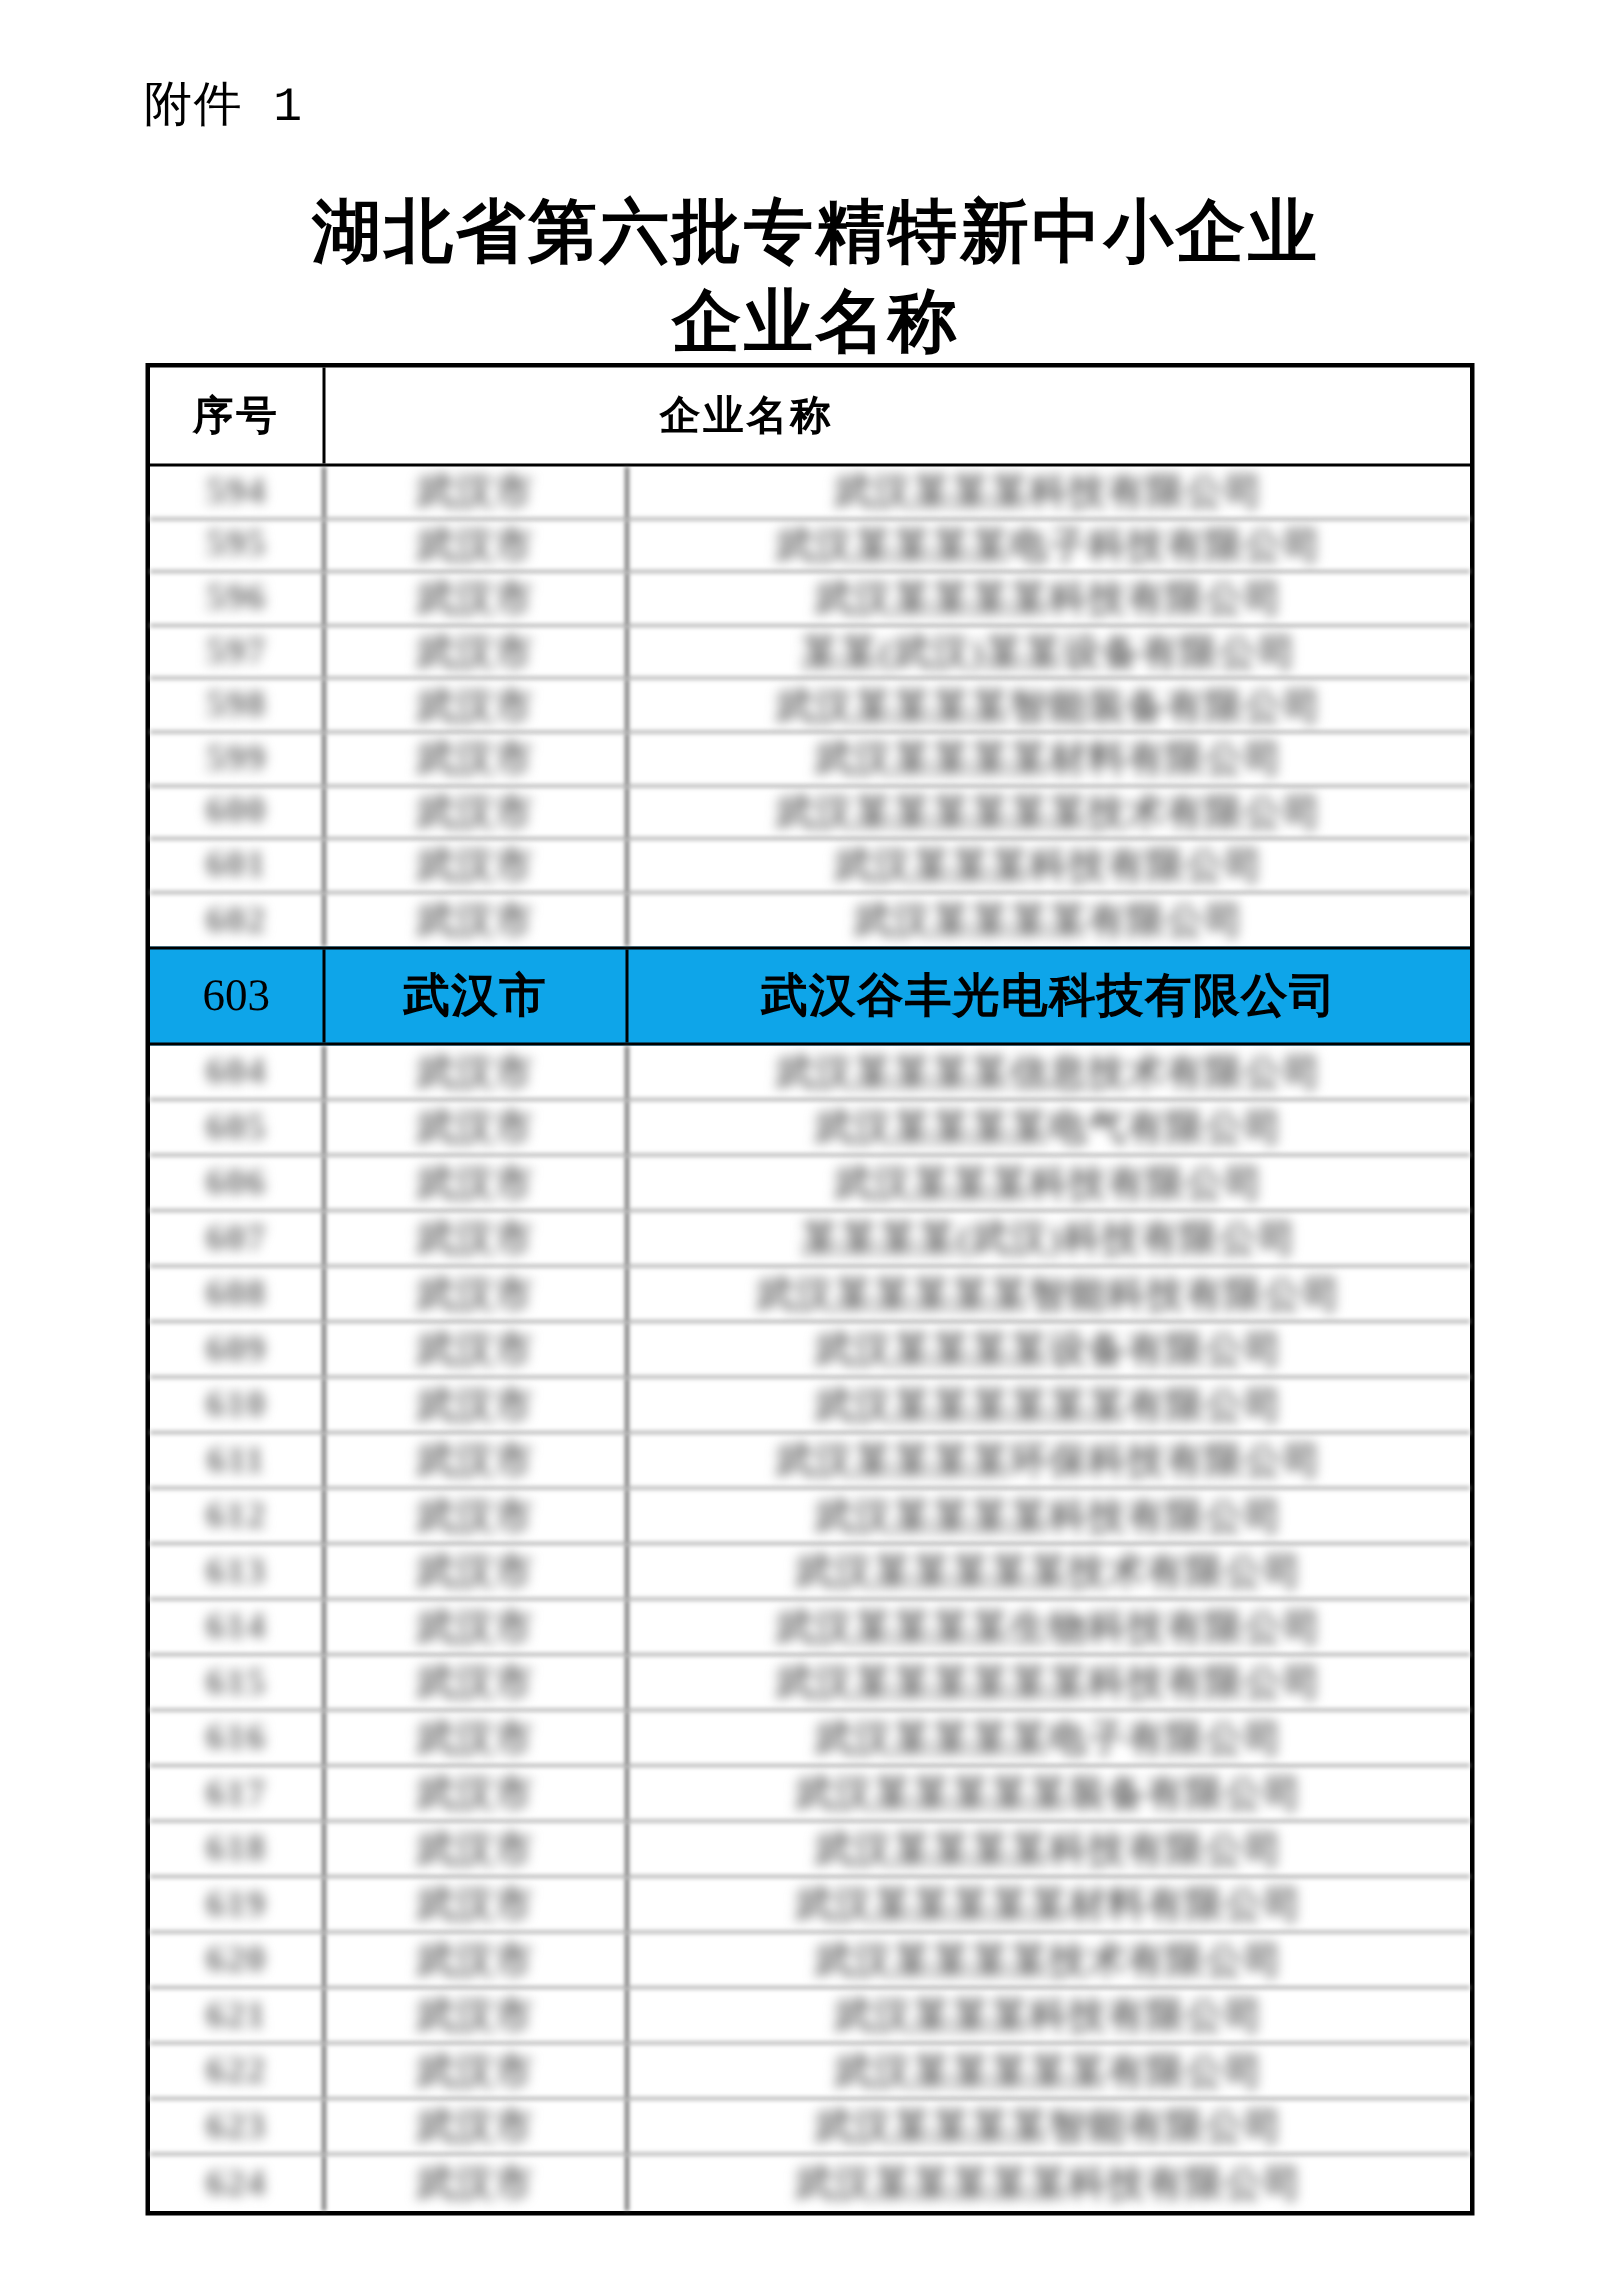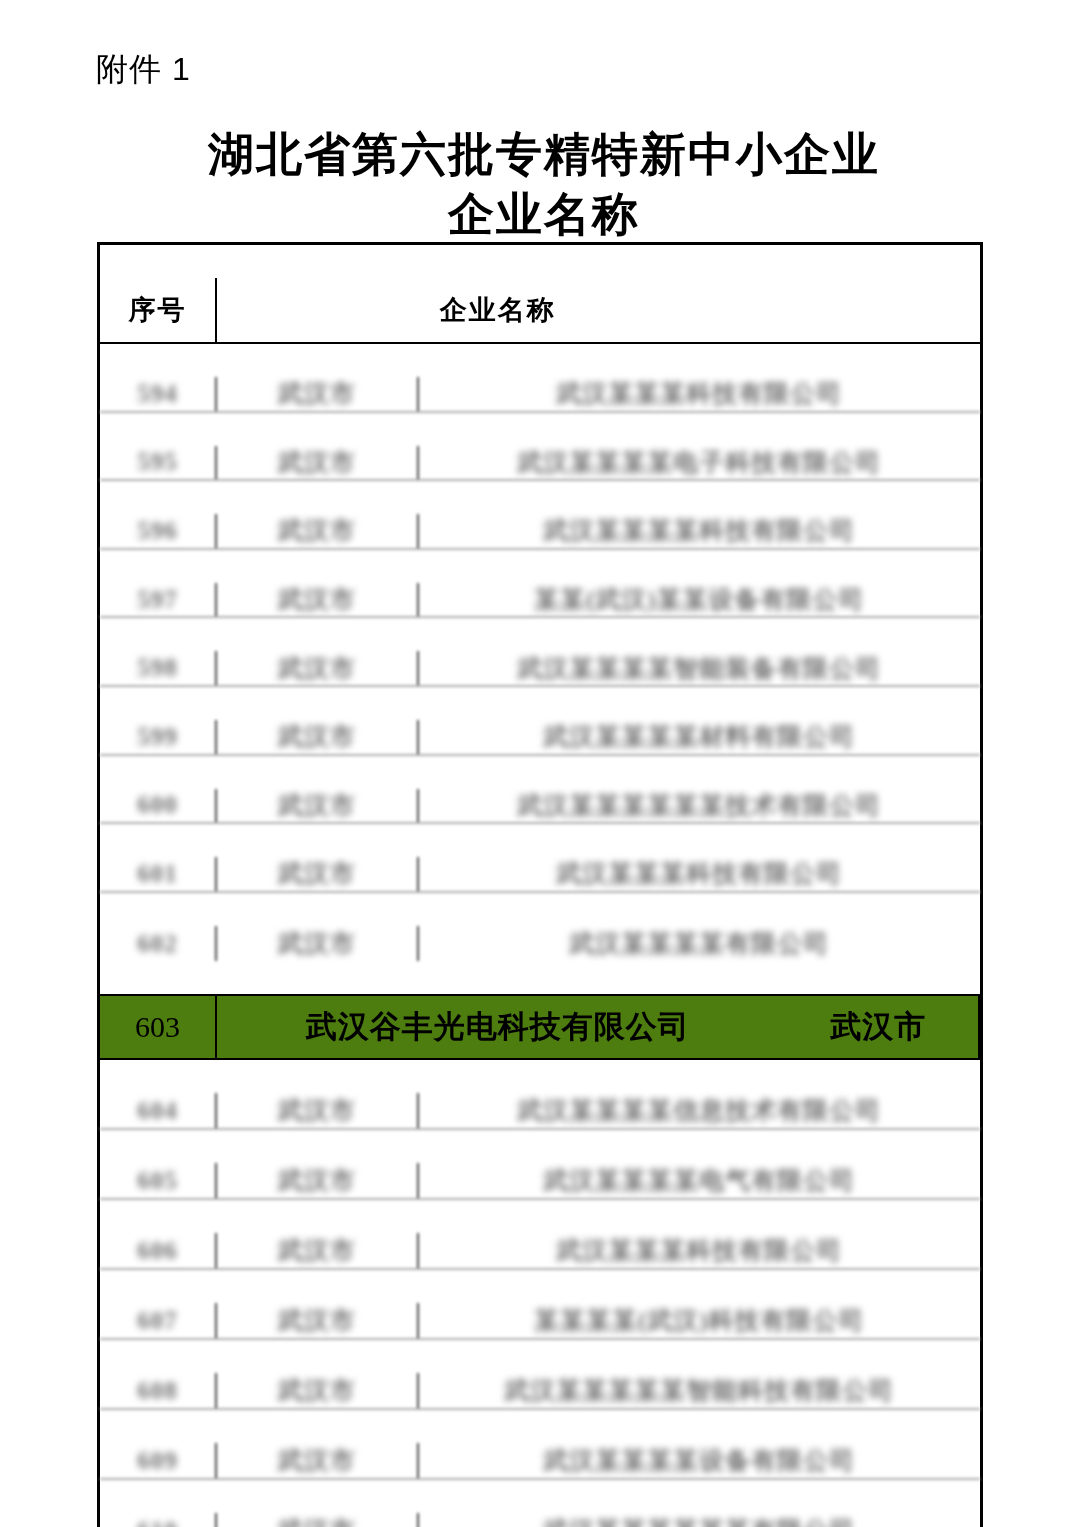--- a/index.html
+++ b/index.html
@@ -1,36 +1,36 @@
 <!DOCTYPE html>
 <html><head>
 <meta charset="utf-8">
 <style>
   html,body{margin:0;padding:0;background:#ffffff;}
   body{width:1080px;height:1527px;position:relative;overflow:hidden;
        font-family:"Liberation Serif", serif;color:#000;}
 
   .attachment{
     position:absolute;left:96px;top:48px;
-    font-family:Liberation Sans, sans-serif;
+    font-family:Liberation Mono, monospace;
     font-size:32px;font-weight:500;letter-spacing:1px;
   }
 
   .title{
     position:absolute;left:0;top:120px;width:1080px;margin:4px;
     text-align:center;
     font-family:"Liberation Sans", sans-serif;
     font-size:46px;font-weight:bold;line-height:60px;letter-spacing:2px;
   }
 
   .doc-table{
     position:absolute;left:97px;top:242px;width:886px;
     border:3px solid #000;box-sizing:border-box;background:#fff;
   }
-  .row{display:flex;box-sizing:border-box;width:100%;margin-top:33px;}
+  .row{display:flex;box-sizing:border-box;width:100%;}
   .cell{display:flex;align-items:center;justify-content:center;
         box-sizing:border-box;overflow:hidden;white-space:nowrap;}
   .c1{width:13.3%;}
   .c2{width:22.9%;}
   .c3{width:63.8%;}
   .c1,.c2{border-right:2px solid #000;}
 
   .header-row{
     height:66px;border-bottom:2px solid #000;
     font-size:27px;font-weight:bold;letter-spacing:2px;
@@ -43,21 +43,21 @@
   .row-below{height:37.0px;}
   .blurred:last-child{border-bottom:none;}
   .smudge{
     filter:blur(3.4px);color:#6f6f6f;
     font-size:25px;font-weight:bold;letter-spacing:1px;
   }
 
   
   .clear-row{
     height:66px;border-top:2px solid #000;border-bottom:2px solid #000;
-    background:#4d7c0f;font-size:31px;
+    background:#0ea5e9;font-size:31px;
   }
   .clear-row .c1{font-weight:normal;font-size:30px;}
   .clear-row .c2,.clear-row .c3{font-weight:bold;letter-spacing:1px;}
 </style>
 </head>
 <body>
 
 <div class="attachment">附件 1</div>
 
 <h1 class="title">
@@ -169,22 +169,22 @@
           <span class="smudge">武汉市</span>
         </div>
         <div class="cell c3">
           <span class="smudge">武汉某某某某有限公司</span>
         </div>
       </div>
     </div>
 
   <div class="row clear-row">
     <div class="cell c1">603</div>
+    <div class="cell c2">武汉市</div>
     <div class="cell c3">武汉谷丰光电科技有限公司</div>
-    <div class="cell c2">武汉市</div>
   </div>
 
   <div id="rows-below">
       <div class="row blurred row-below">
         <div class="cell c1">
           <span class="smudge">604</span>
         </div>
         <div class="cell c2">
           <span class="smudge">武汉市</span>
         </div>

